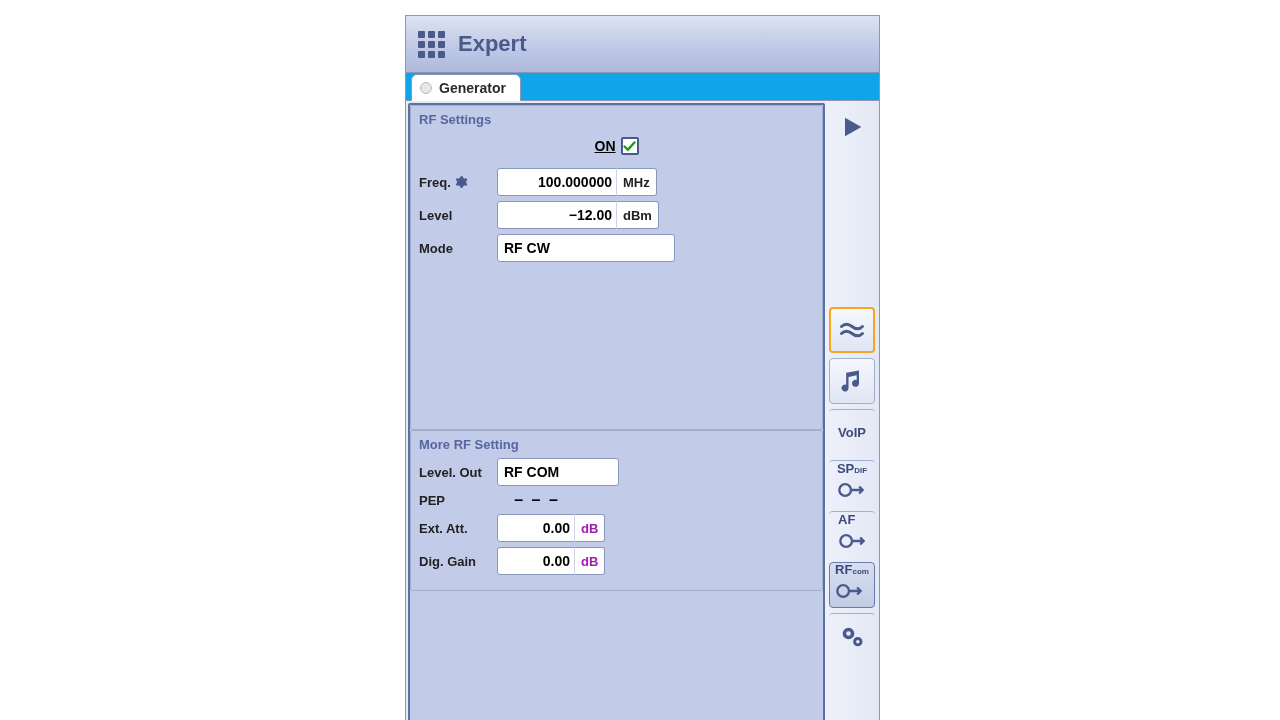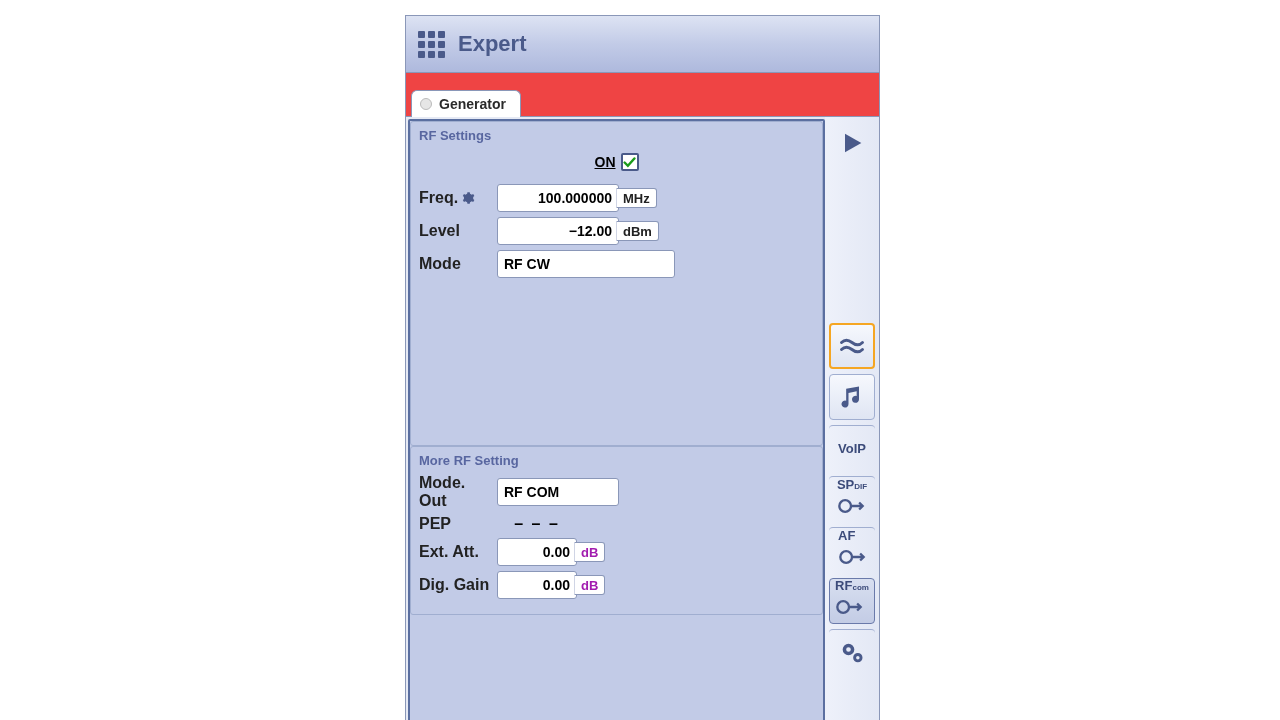--- a/index.html
+++ b/index.html
@@ -24,24 +24,24 @@
       grid-template-columns: repeat(3, 7px);
       grid-template-rows: repeat(3, 7px);
       gap: 3px;
       align-content: center;
       justify-content: center;
       margin-right: 12px;
     }
     .title-grid-icon span { background: #4a5a8a; border-radius: 1px; }
     .window-title { font-size: 22px; font-weight: bold; color: #4a5a8a; }
     .tab-row {
-      padding-top: 16px;
+      padding-top: 0;
       padding-left: 5px;
       display: flex;
-      background: #ef4444;
+      background: #0ea5e9;
     }
     .tab {
       background: #fff;
       border: 1px solid #8a97b8;
       border-bottom: none;
       border-top-left-radius: 6px;
       border-top-right-radius: 6px;
       padding: 5px 14px 5px 8px;
       display: flex; align-items: center;
       font-size: 14px; font-weight: bold; color: #2a2a2a;
@@ -89,38 +89,38 @@
       border: 2px solid #4a5a8a; background: #fff;
       display: flex; align-items: center; justify-content: center;
       border-radius: 2px;
     }
     .checkbox svg { width: 13px; height: 13px; }
     .form-row {
       display: flex; align-items: center;
       margin: 5px 0;
     }
     .field-label {
-      width: 78px; font-weight: bold; font-size: 16px; color: #222;
+      width: 78px; font-weight: bold; font-size: 13px; color: #222;
       display: flex; align-items: center;
     }
     .gear-small { margin-left: 3px; color: #4a5a8a; display: inline-flex; }
     .field-input {
       background: #fff;
       border: 1px solid #8a97b8;
       border-radius: 3px;
       height: 28px;
       padding: 0 6px;
       font-size: 14px;
       font-family: Verdana, Arial, sans-serif;
     }
     .numeric { width: 122px; text-align: right; font-weight: bold; }
     .unit-box {
       background: #fff; border: 1px solid #8a97b8; border-left: 1px solid #d0d5e5;
       border-radius: 0 3px 3px 0;
-      height: 20px; padding: 0 6px;
+      height: 28px; padding: 0 6px;
       display: flex; align-items: center;
       font-size: 13px; font-weight: bold; color: #222;
       margin-left: -3px;
     }
     .unit-box.disabled { color: #a21caf; }
     .select-box {
       background: #fff; border: 1px solid #8a97b8; border-radius: 3px;
       height: 28px; width: 178px; padding: 0 6px;
       display: flex; align-items: center;
       font-size: 14px; font-weight: bold;
@@ -219,21 +219,21 @@
           <div class="select-box">
             <span>RF CW</span>
           </div>
         </div>
       </div>
 
       <div class="group">
         <div class="group-title">More RF Setting</div>
 
         <div class="form-row">
-          <span class="field-label">Mode. Out</span>
+          <span class="field-label">Level. Out</span>
           <div class="select-box select-small">
             <span>RF COM</span>
           </div>
         </div>
 
         <div class="form-row">
           <span class="field-label">PEP</span>
           <span class="pep-val">– – –</span>
         </div>
 

